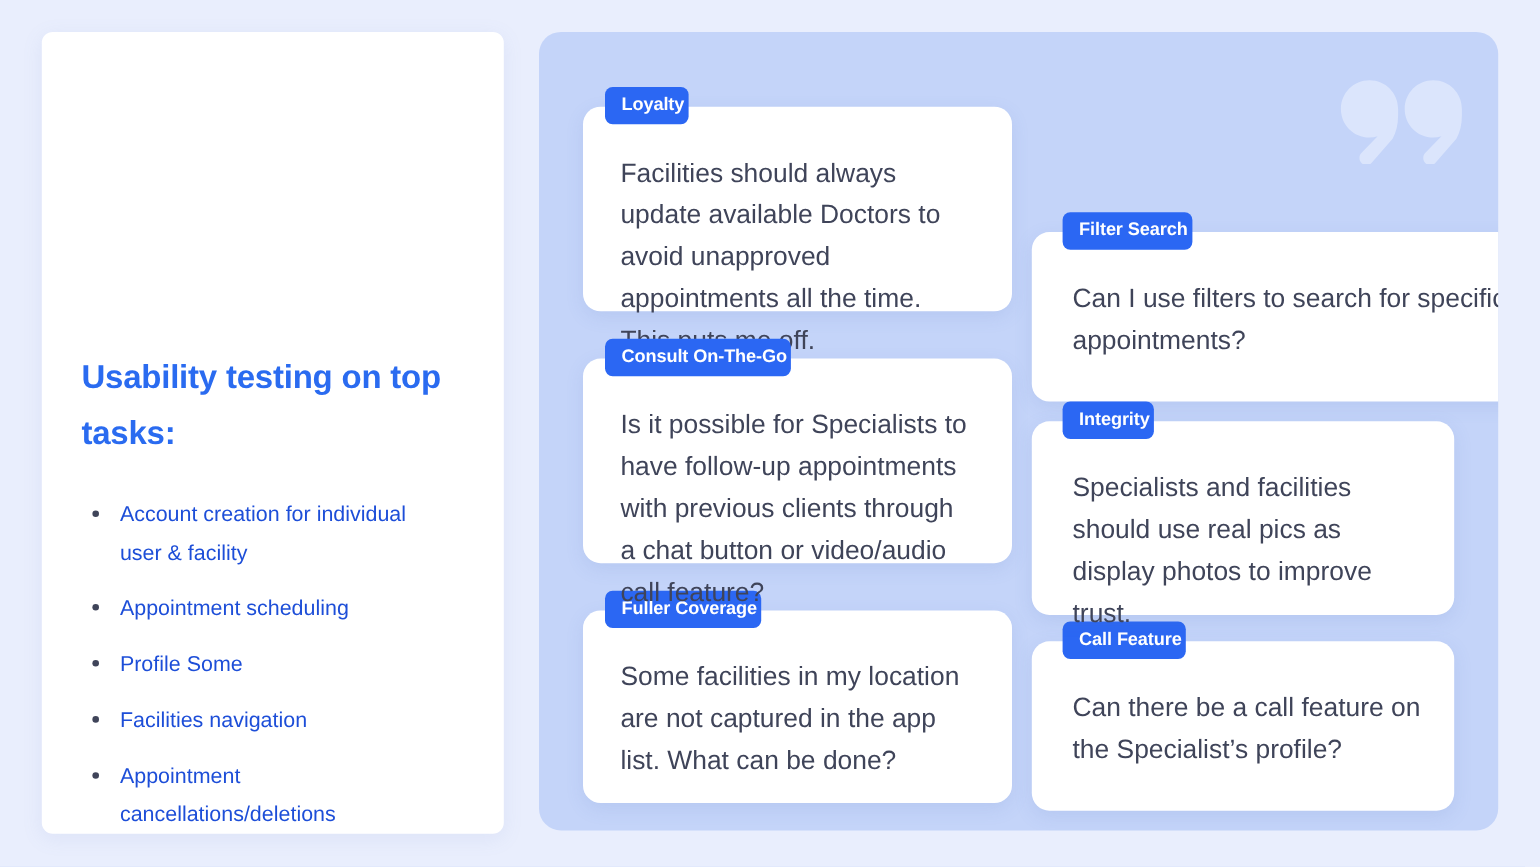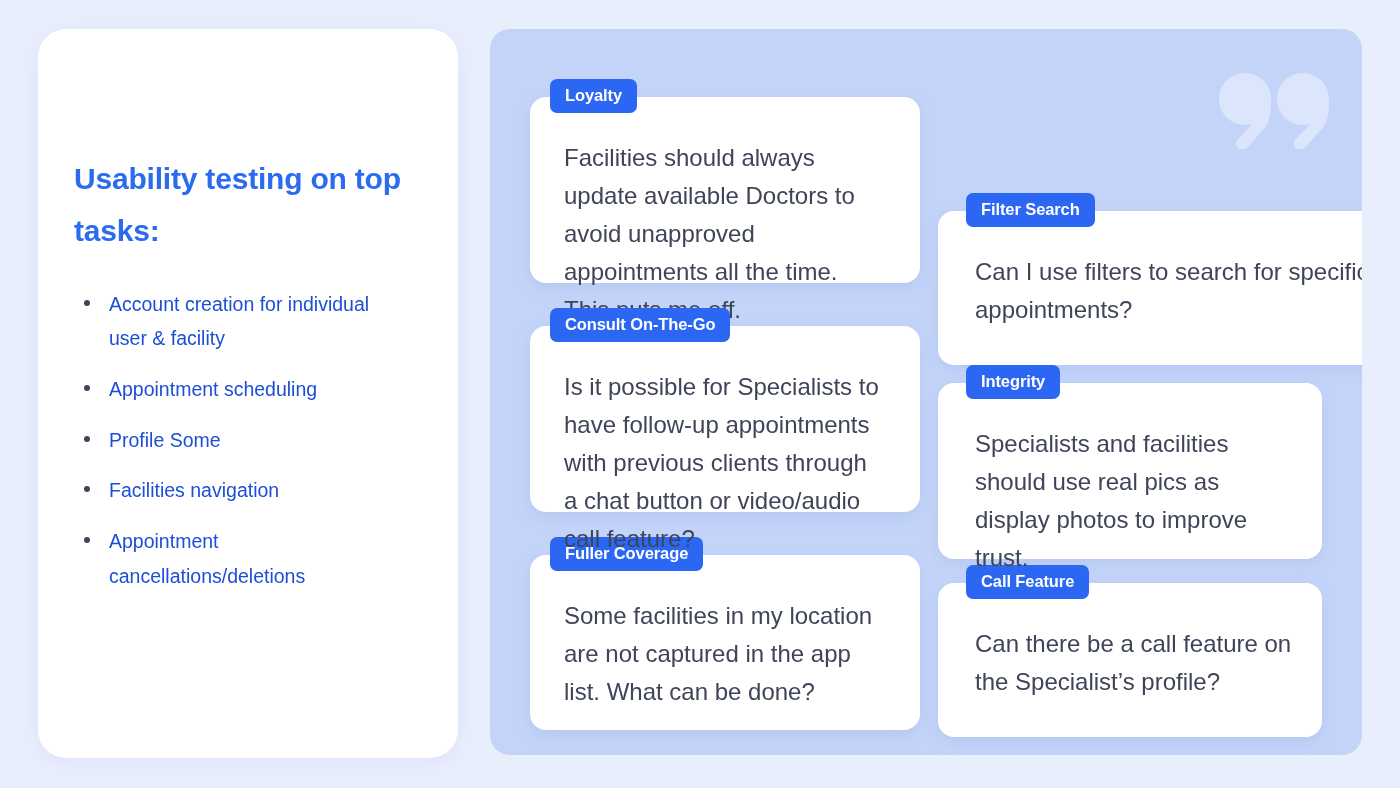--- a/index.html
+++ b/index.html
@@ -24,26 +24,26 @@
   }
 
   
   .left-card {
     position: absolute;
     left: 38px;
     top: 29px;
     width: 420px;
     height: 729px;
     background: #ffffff;
-    border-radius: 28px;
+    border-radius: 10px;
     box-shadow: 0 4px 18px rgba(120, 140, 200, 0.10);
     padding: 0 36px;
     display: flex;
     flex-direction: column;
-    justify-content: center;
+    justify-content: flex-end;
   }
 
   .left-inner { margin-top: -40px; }
 
   .page-title {
     color: #2a6bf0;
     font-size: 30px;
     font-weight: bold;
     line-height: 1.72;
     letter-spacing: -0.2px;
@@ -106,21 +106,21 @@
   .qbadge {
     position: absolute;
     top: -18px;
     left: 20px;
     background: #2b67f3;
     color: #ffffff;
     font-size: 16.5px;
     font-weight: bold;
     letter-spacing: -0.1px;
     border-radius: 7px;
-    padding: 8px 15px 9px 15px;
+    padding: 8px 4px 9px 15px;
     white-space: nowrap;
     line-height: 1;
   }
 
   .qtext {
     color: #3f4459;
     font-size: 24px;
     line-height: 1.58;
     padding: 42px 34px 0 34px;
   }

